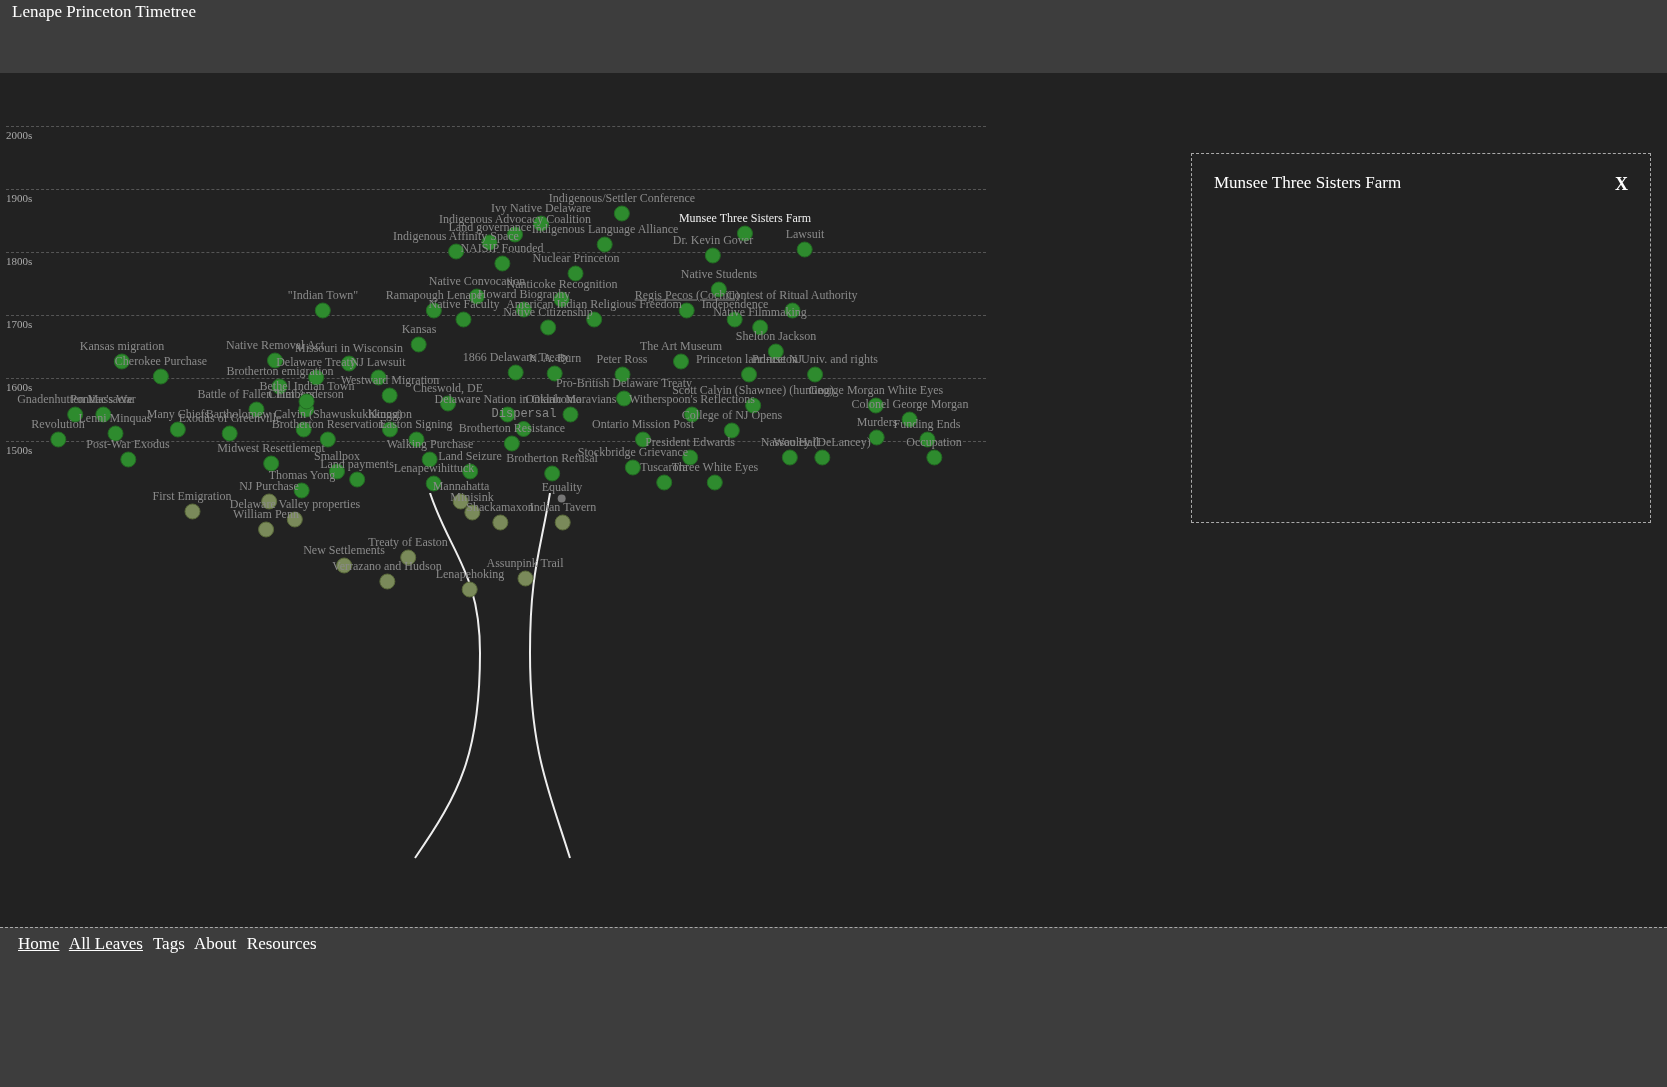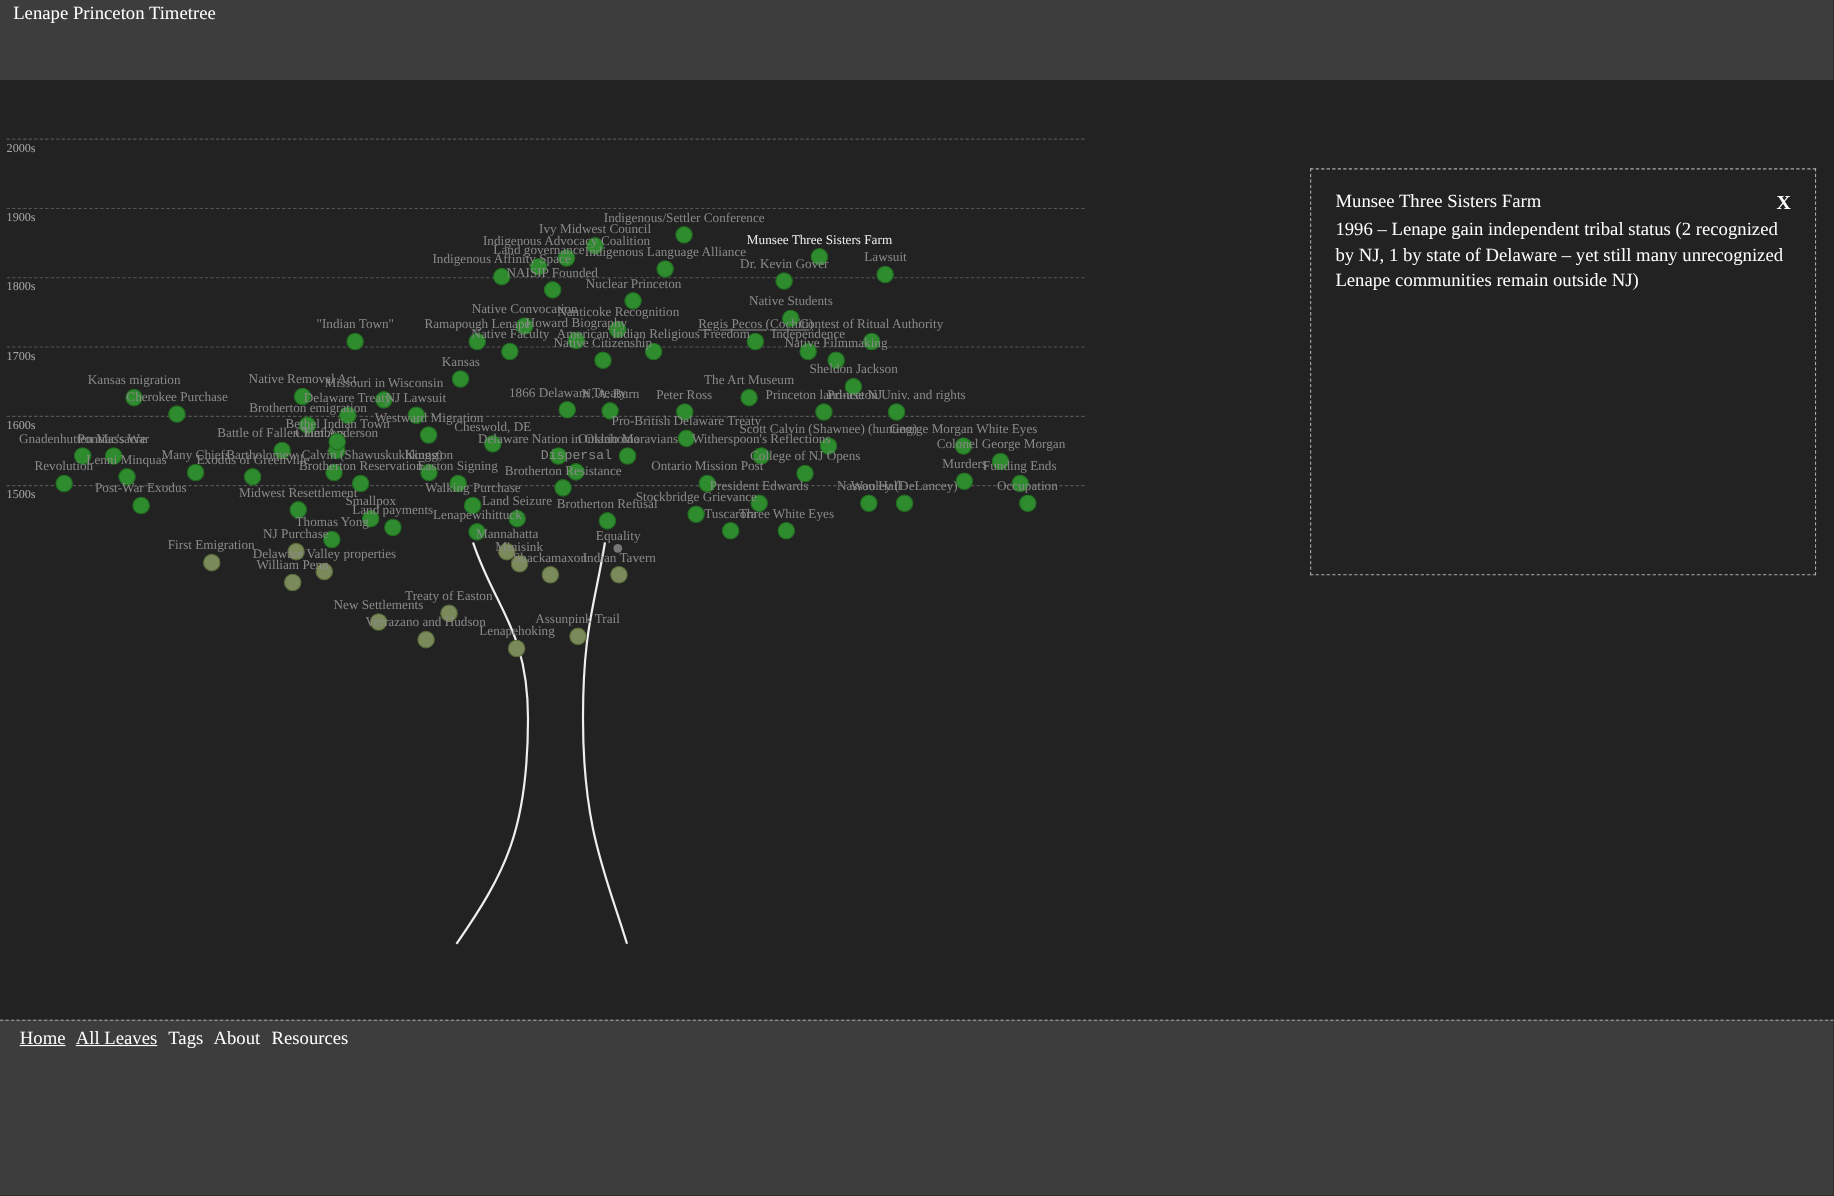--- a/index.html
+++ b/index.html
@@ -52,21 +52,21 @@
       <path d="M140,0 C130,60 120,80 120,160 C120,260 140,300 160,365"></path>
     </svg>
   </div>
 
   <div class="nodes" id="nodes">
       <div class="leaf green" style="left: 622px; top: 134px;">
         <div class="lbl">Indigenous/Settler Conference</div>
         <div class="dot"></div>
       </div>
       <div class="leaf green" style="left: 541px; top: 144px;">
-        <div class="lbl">Ivy Midwest Council</div>
+        <div class="lbl">Ivy Native Delaware</div>
         <div class="dot"></div>
       </div>
       <div class="leaf green" style="left: 515px; top: 155px;">
         <div class="lbl">Indigenous Advocacy Coalition</div>
         <div class="dot"></div>
       </div>
       <div class="leaf green sel" style="left: 745px; top: 154px;">
         <div class="lbl">Munsee Three Sisters Farm</div>
         <div class="dot"></div>
       </div>
@@ -442,21 +442,20 @@
         <div class="lbl">Lenapehoking</div>
         <div class="dot"></div>
       </div>
     </div>
 
   <div class="panel">
     <div class="panel-head">
       <div class="ttl">Munsee Three Sisters Farm</div>
       <div class="close">X</div>
     </div>
-    <div class="panel-body">1996 – Lenape gain independent tribal status (2 recognized by NJ, 1 by state of Delaware – yet still many unrecognized Lenape communities remain outside NJ)</div>
   </div>
 </div>
 
 <div class="footer">
   <a>Home</a>
   <a>All Leaves</a>
   <span class="plain">Tags</span>
   <span class="plain">About</span>
   <span class="plain">Resources</span>
 </div>

